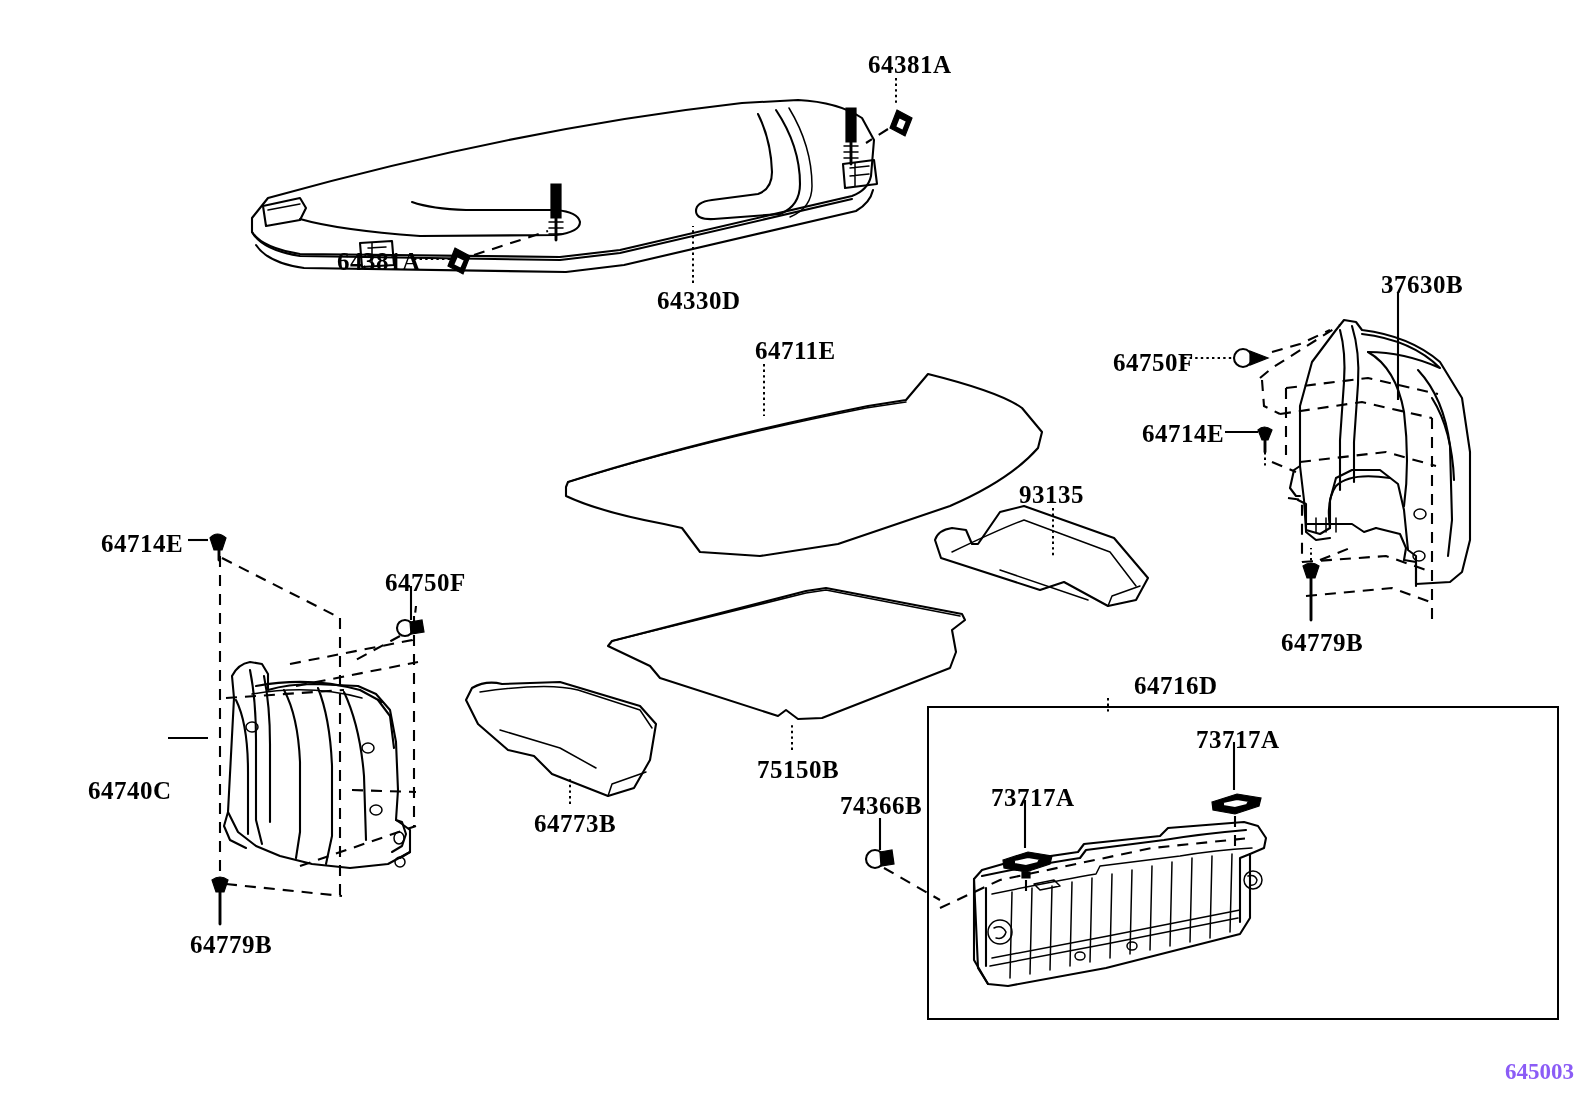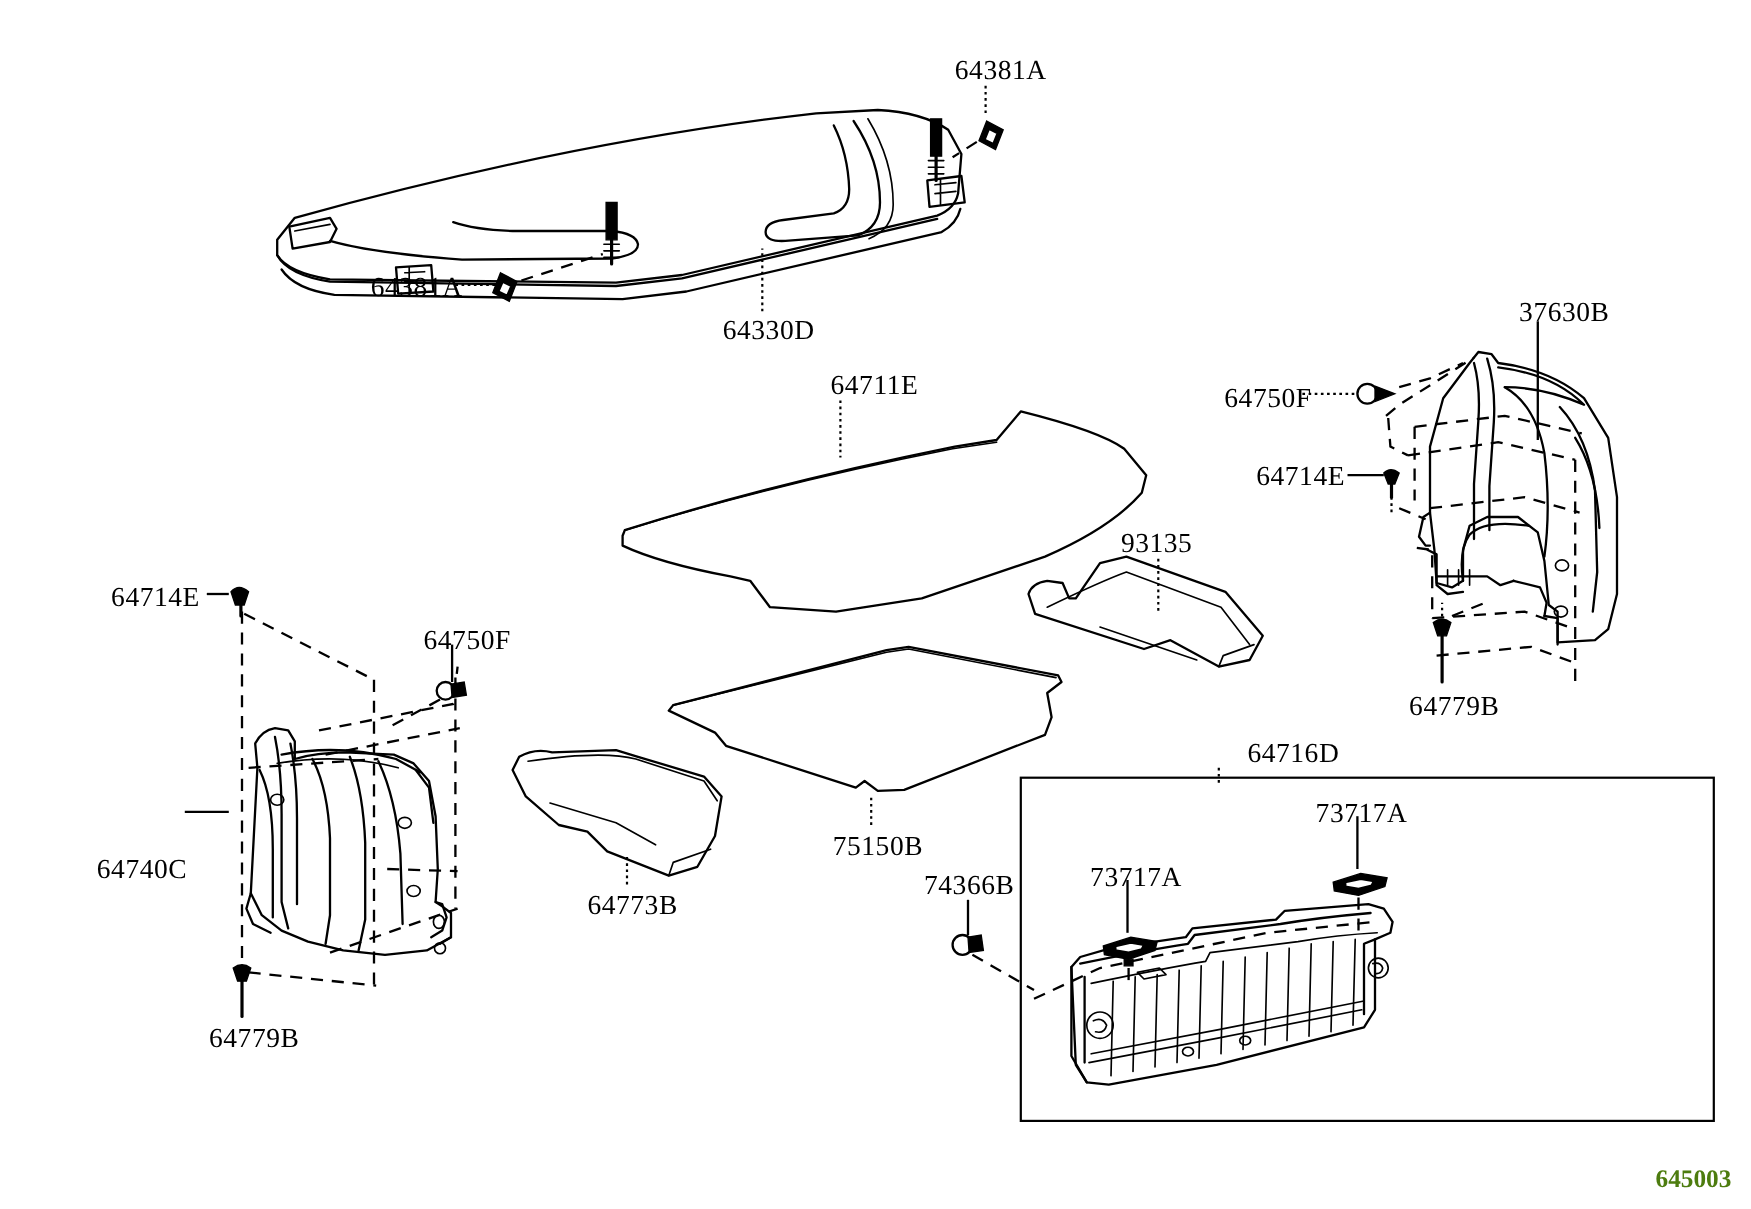--- a/index.html
+++ b/index.html
@@ -21,36 +21,36 @@
   #art {
     position: absolute;
     left: 0;
     top: 0;
     width: 1592px;
     height: 1099px;
   }
   .lbl {
     position: absolute;
     font-family: "Liberation Serif", "DejaVu Serif", serif;
-    font-weight: normal;
+    font-weight: bold;
     font-size: 25px;
     letter-spacing: 0.5px;
     color: #000000;
     white-space: nowrap;
     line-height: 1;
     user-select: none;
   }
   .diag-id {
     position: absolute;
     right: 18px;
     bottom: 14px;
     font-family: "Liberation Serif", "DejaVu Serif", serif;
     font-weight: bold;
     font-size: 23px;
-    color: #4d7c0f;
+    color: #8b5cf6;
   }
 </style>
 </head>
 <body>
 
 <div id="diagram-root">
 
   <svg id="art" viewBox="0 0 1592 1099" xmlns="http://www.w3.org/2000/svg">
     <defs>
       <style>

